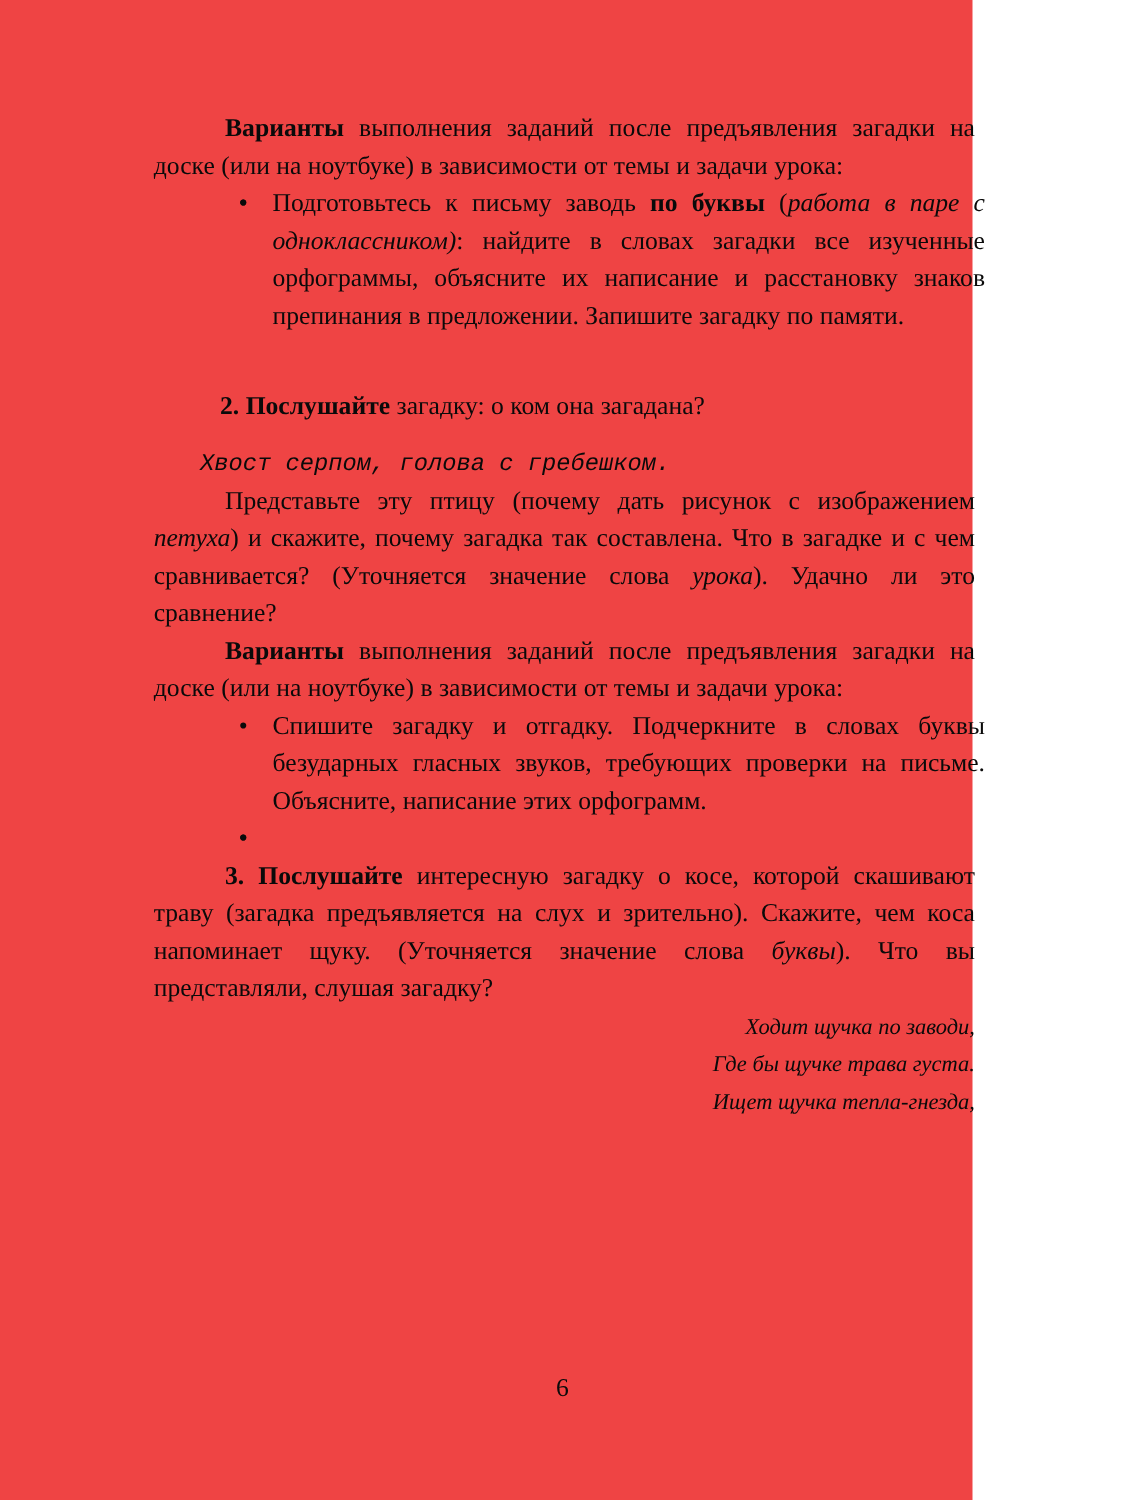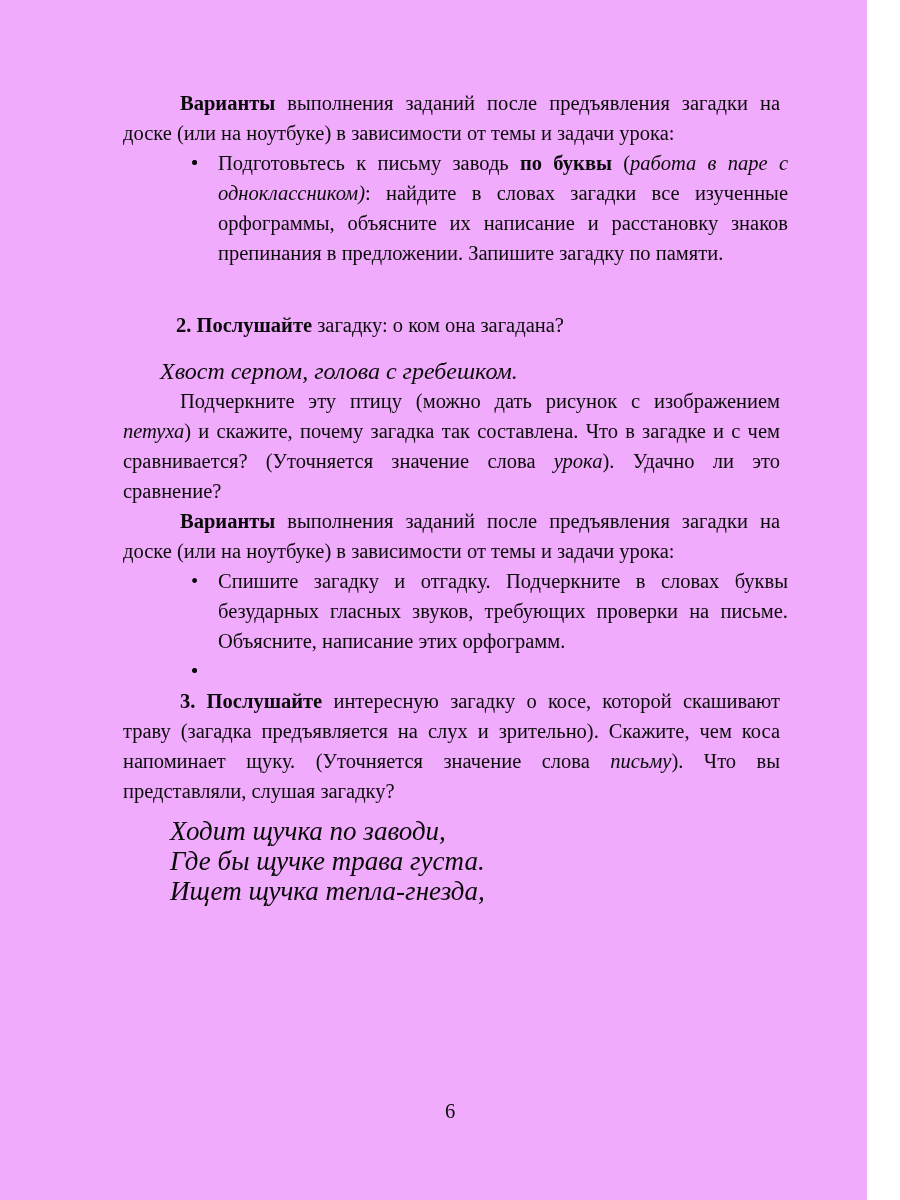--- a/index.html
+++ b/index.html
@@ -14,23 +14,23 @@
     position: relative;
     font-family: "Liberation Serif", "DejaVu Serif", serif;
     color: #0a0a0a;
     overflow: hidden;
   }
 
   .page {
     position: absolute;
     left: 0;
     top: 0;
-    width: 867px;
+    width: 778px;
     height: 1200px;
-    background: #f0abfc;
+    background: #ef4444;
   }
 
   .content {
     position: absolute;
     left: 123px;
     top: 88px;
     width: 657px;
   }
 
   
@@ -72,36 +72,37 @@
     font-size: 20.5px;
   }
   .bullets li > .txt {
     display: block;
   }
   .gap-md { height: 26px; }
   .gap-lg { height: 30px; }
 
   
   .verse {
-    margin: 10px;
+    margin: 0;
     padding-left: 37px;
-    font-size: 27px;
+    font-size: 18px;
     line-height: 30px;
     font-style: italic;
-    text-align: left;
+    text-align: right;
   }
   .verse .vline { display: block; }
 
   .riddle-line {
     margin: 0;
     padding-left: 37px;
-    font-size: 24px;
+    font-size: 19px;
     line-height: 30px;
     font-style: italic;
     text-align: left;
+    font-family: Liberation Mono, monospace;
   }
 
   .heading-line {
     margin: 16px;
     padding-left: 37px;
     font-size: 20.5px;
     line-height: 30px;
     text-align: left;
   }
 
@@ -134,40 +135,40 @@
         <span class="txt"><span>Подготовьтесь к письму заводь </span><b>по буквы</b><span> (</span><i>работа в паре с одноклассником)</i><span>: найдите в словах загадки все изученные орфограммы, объясните их написание и расстановку знаков препинания в предложении. Запишите загадку по памяти.</span></span>
       </li>
     </ul>
 
     <div class="gap-md"></div>
 
     <p class="heading-line"><b>2.</b> <b>Послушайте</b><span> загадку: о ком она загадана?</span></p>
 
     <p class="riddle-line">Хвост серпом, голова с гребешком.</p>
 
-    <p class="para indent"><span>Подчеркните эту птицу (можно дать рисунок с изображением </span><i>петуха</i><span>) и скажите, почему загадка так составлена. Что в загадке и с чем сравнивается? (Уточняется значение слова </span><i>урока</i><span>). Удачно ли это сравнение?</span></p>
+    <p class="para indent"><span>Представьте эту птицу (почему дать рисунок с изображением </span><i>петуха</i><span>) и скажите, почему загадка так составлена. Что в загадке и с чем сравнивается? (Уточняется значение слова </span><i>урока</i><span>). Удачно ли это сравнение?</span></p>
 
     <p class="para indent"><b>Варианты</b><span> выполнения заданий после предъявления загадки на доске (или на ноутбуке) в зависимости от темы и задачи урока:</span></p>
 
     <ul class="bullets">
       <li>
         <span class="dot">•</span>
         <span class="txt">Спишите загадку и отгадку. Подчеркните в словах буквы безударных гласных звуков, требующих проверки на письме. Объясните, написание этих орфограмм.</span>
       </li>
       <li>
         <span class="dot">•</span>
       </li>
       <li>
         <span class="dot">•</span>
       </li>
     </ul>
 
     <div class="gap-lg"></div>
 
-    <p class="para indent"><b>3.</b> <b>Послушайте</b><span> интересную загадку о косе, которой скашивают траву (загадка предъявляется на слух и зрительно). Скажите, чем коса напоминает щуку. (Уточняется значение слова </span><i>письму</i><span>). Что вы представляли, слушая загадку?</span></p>
+    <p class="para indent"><b>3.</b> <b>Послушайте</b><span> интересную загадку о косе, которой скашивают траву (загадка предъявляется на слух и зрительно). Скажите, чем коса напоминает щуку. (Уточняется значение слова </span><i>буквы</i><span>). Что вы представляли, слушая загадку?</span></p>
 
     <div class="verse">
       <span class="vline">Ходит щучка по заводи,</span>
       <span class="vline">Где бы щучке трава густа.</span>
       <span class="vline">Ищет щучка тепла-гнезда,</span>
     </div>
 
   </div>
 
   <div class="page-number">6</div>

